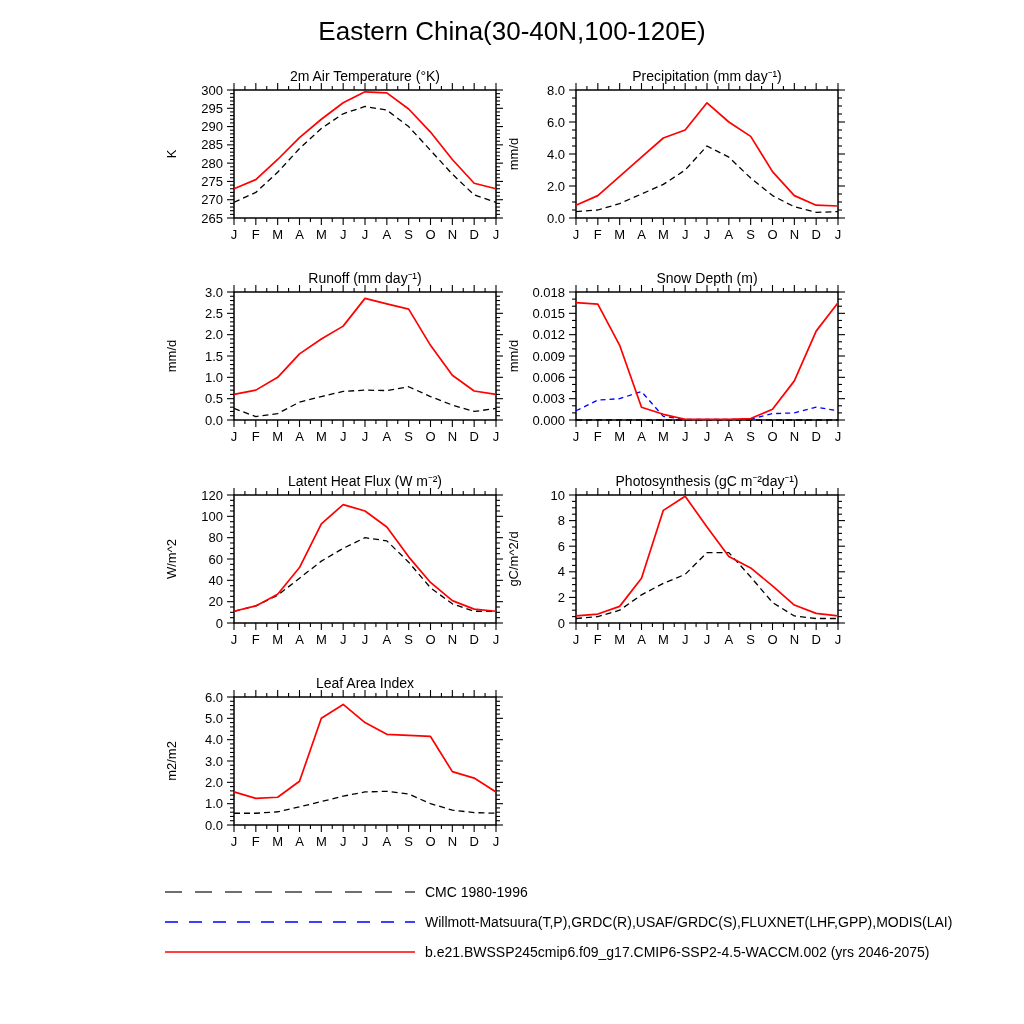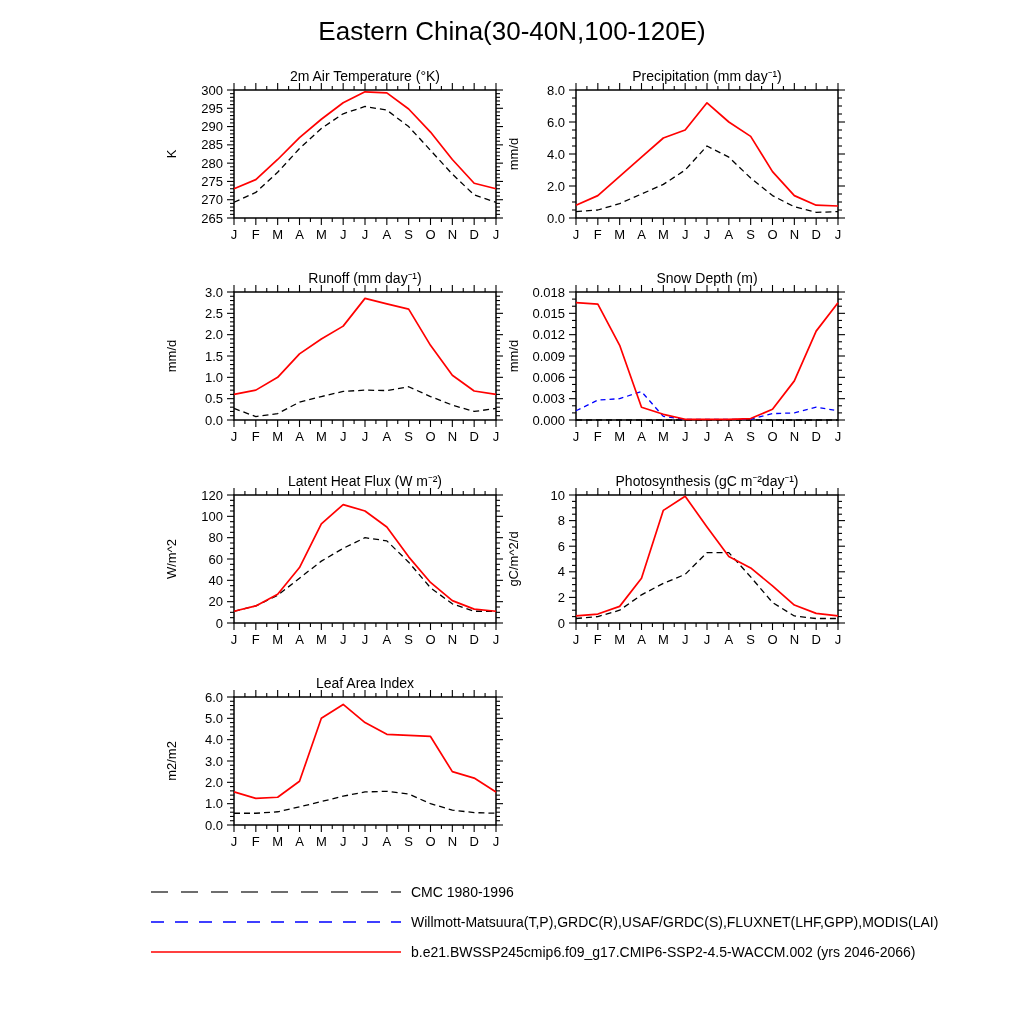--- a/index.html
+++ b/index.html
@@ -32,21 +32,21 @@
   }
   svg.panel text {
     font-family: "Liberation Sans", sans-serif;
     fill: #000000;
   }
   svg.panel text.tick-label { font-size: 13px; }
   svg.panel text.panel-title { font-size: 14px; }
   svg.panel text.axis-label { font-size: 13px; }
   #legend {
     position: absolute;
-    left: 151px;
+    left: 165px;
     top: 877px;
     width: 860px;
   }
   .legend-row {
     display: flex;
     align-items: center;
     height: 30px;
   }
   .legend-row svg { flex: 0 0 auto; }
   .legend-label {
@@ -972,17 +972,17 @@
     <div class="legend-row">
       <svg width="250" height="12">
         <line x1="0" y1="6" x2="250" y2="6" stroke-width="1.4" stroke="#0000ff" stroke-dasharray="13 11"></line>
       </svg>
       <span class="legend-label">Willmott-Matsuura(T,P),GRDC(R),USAF/GRDC(S),FLUXNET(LHF,GPP),MODIS(LAI)</span>
     </div>
     <div class="legend-row">
       <svg width="250" height="12">
         <line x1="0" y1="6" x2="250" y2="6" stroke-width="1.4" stroke="#ff0000"></line>
       </svg>
-      <span class="legend-label">b.e21.BWSSP245cmip6.f09_g17.CMIP6-SSP2-4.5-WACCM.002 (yrs 2046-2066)</span>
+      <span class="legend-label">b.e21.BWSSP245cmip6.f09_g17.CMIP6-SSP2-4.5-WACCM.002 (yrs 2046-2075)</span>
     </div>
   </div>
 
 </div>
 
 </body></html>

